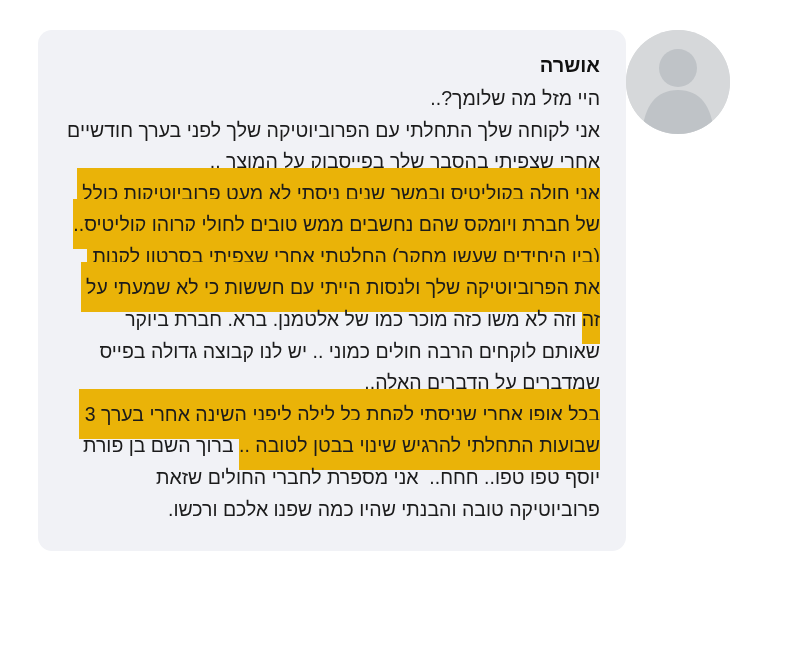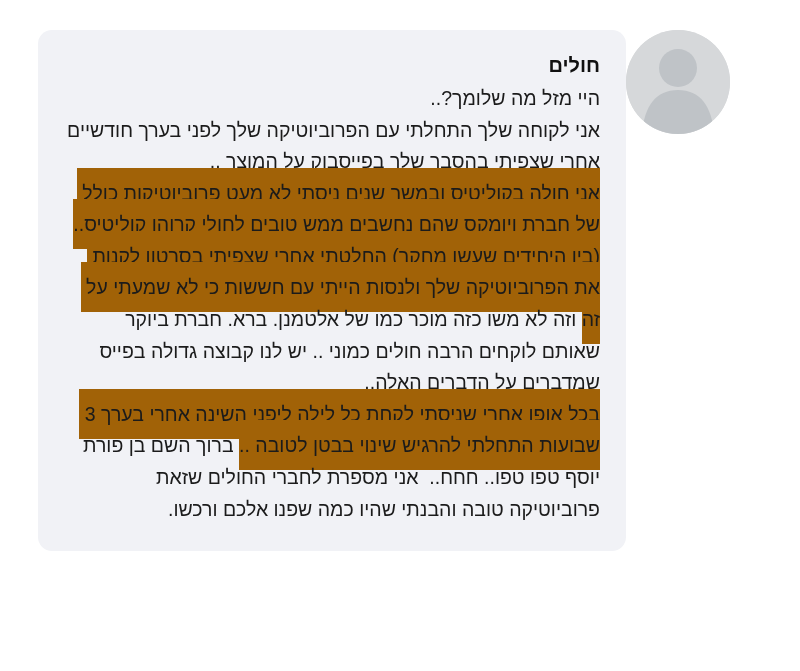--- a/index.html
+++ b/index.html
@@ -47,21 +47,21 @@
   }
   .body-text {
     font-size: 19.5px;
     color: #1b1b1b;
     line-height: 1.62;
     direction: rtl;
     white-space: pre-wrap;
     word-wrap: break-word;
   }
   .hl {
-    background: #a16207;
+    background: #eab308;
     padding: 14px 0;
     box-decoration-break: clone;
     -webkit-box-decoration-break: clone;
   }
   .avatar-wrap {
     margin-right: 18px;
     margin-left: 0;
     flex: 0 0 auto;
   }
   .avatar {
@@ -75,21 +75,21 @@
   .avatar svg { display: block; }
 </style>
 </head>
 <body>
 
 <div id="root">
 
   <div class="message-row">
 
     <div class="bubble">
-      <div class="sender-name">חולים</div>
+      <div class="sender-name">אושרה</div>
       <div class="body-text"><div><span>היי מזל מה שלומך?..</span></div><div><span>אני לקוחה שלך התחלתי עם הפרוביוטיקה שלך לפני בערך חודשיים אחרי שצפיתי בהסבר שלך בפייסבוק על המוצר ..</span></div><div><span class="hl">אני חולה בקוליטיס ובמשך שנים ניסתי לא מעט פרוביוטיקות כולל של חברת ויומקס שהם נחשבים ממש טובים לחולי קרוהן קוליטיס..(בין היחידים שעשו מחקר) החלטתי אחרי שצפיתי בסרטון לקנות את הפרוביוטיקה שלך ולנסות הייתי עם חששות כי לא שמעתי על זה</span><span> וזה לא משו כזה מוכר כמו של אלטמנן. ברא. חברת ביוקר שאותם לוקחים הרבה חולים כמוני .. יש לנו קבוצה גדולה בפייס שמדברים על הדברים האלה..</span></div><div><span class="hl">בכל אופן אחרי שניסתי לקחת כל לילה ליפני השינה אחרי בערך 3 שבועות התחלתי להרגיש שינוי בבטן לטובה ..</span><span> ברוך השם בן פורת יוסף טפו טפו.. חחח..  אני מספרת לחברי החולים שזאת פרוביוטיקה טובה והבנתי שהיו כמה שפנו אלכם ורכשו.</span></div></div>
     </div>
 
     <div class="avatar-wrap">
       <div class="avatar">
         <svg width="104" height="104" viewBox="0 0 104 104">
           <rect x="0" y="0" width="104" height="104" fill="#d6d8da"></rect>
           <circle cx="52" cy="38" r="19" fill="#bfc3c7"></circle>
           <path d="M52 60 C30 60 18 76 16 104 L88 104 C86 76 74 60 52 60 Z" fill="#bfc3c7"></path>
         </svg>

